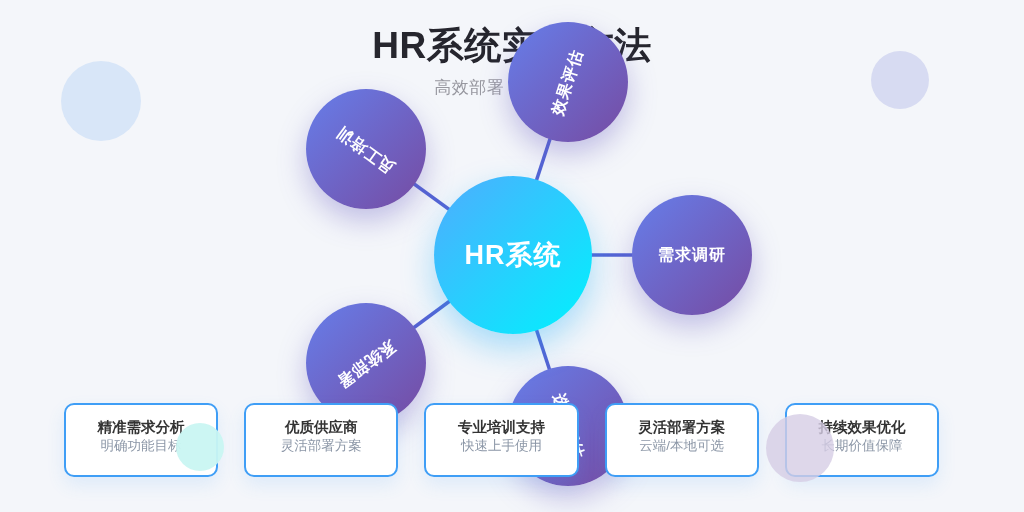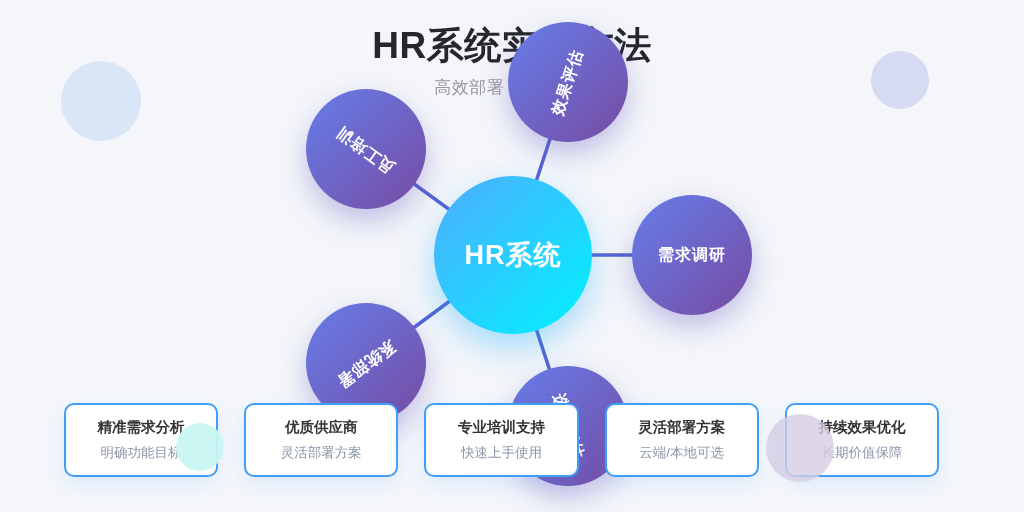--- a/index.html
+++ b/index.html
@@ -56,21 +56,21 @@
   }
 
   
   .cards{position:absolute;left:64px;top:403px;width:875px;display:flex;gap:26px;z-index:5;}
   .card{
     flex:1;height:74px;background:#ffffff;border:2px solid #3f9ef6;border-radius:10px;
     box-sizing:border-box;text-align:center;padding-top:13px;
     box-shadow:0 8px 18px rgba(63,158,246,.12);
   }
   .card-title{font-size:14.5px;font-weight:700;color:#333333;}
-  .card-sub{margin-top:7px;font-size:13.5px;color:#8c97a7;}
+  .card-sub{font-size:13.5px;color:#8c97a7;}
 </style>
 </head>
 <body>
 
 <div class="stage">
 
   <div class="deco deco-tl"></div>
   <div class="deco deco-tr"></div>
 
   <div class="header">

